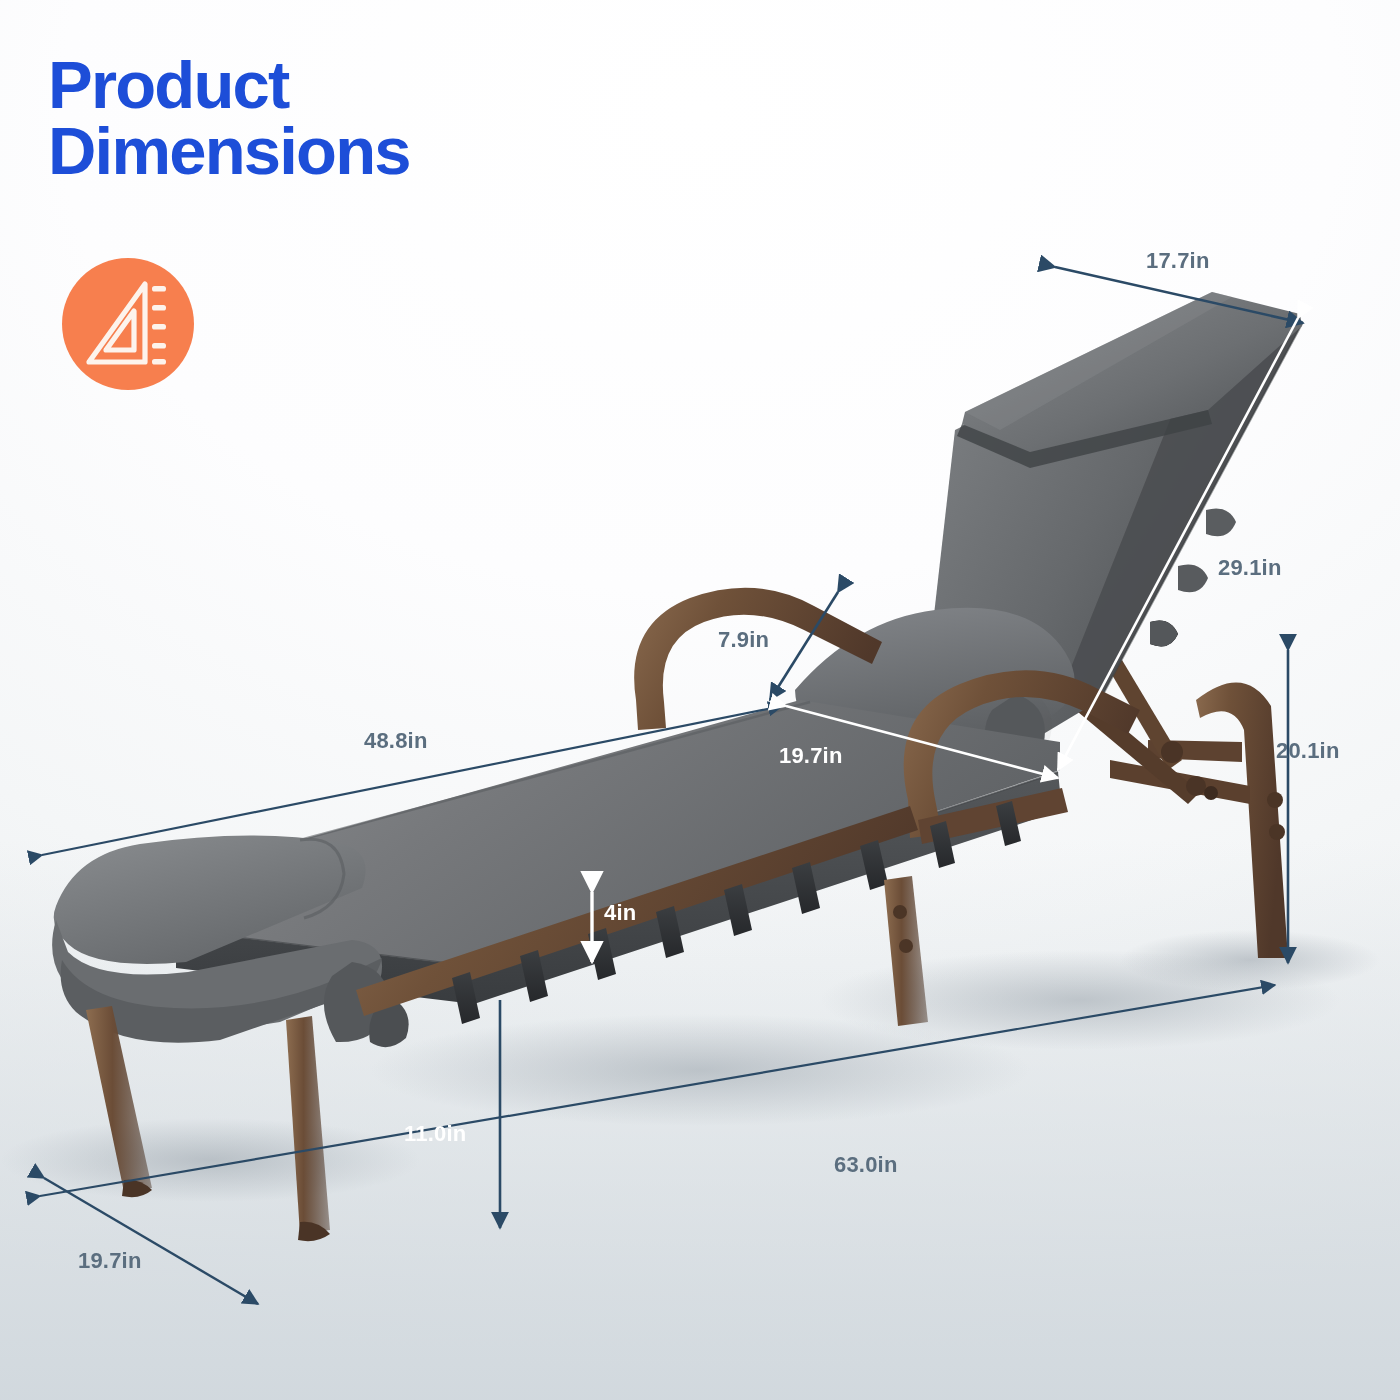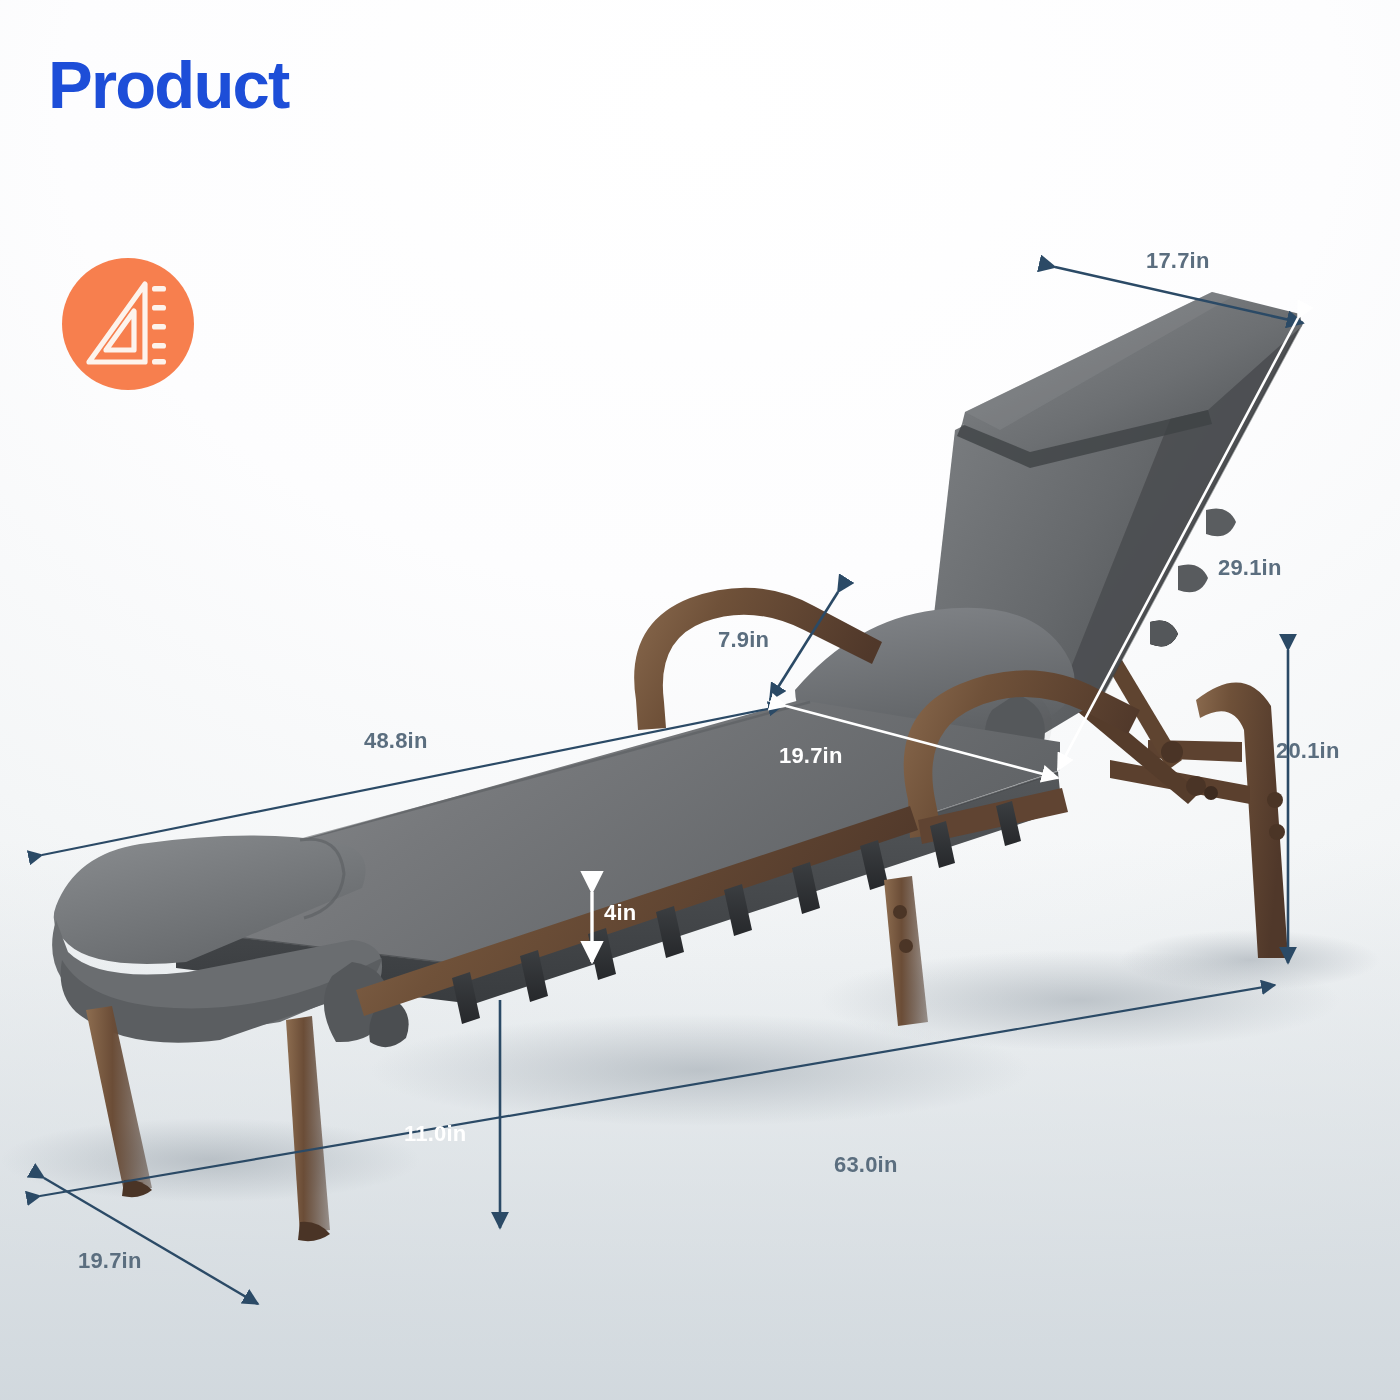--- a/index.html
+++ b/index.html
@@ -55,20 +55,21 @@
 <body>
 
 <div id="stage">
 
   <div class="backdrop"></div>
   <div class="floor-shadow"></div>
 
   <div class="header">
     <div class="title">
       <span class="l1">Product</span>
+      <span class="l2">Dimensions</span>
     </div>
   </div>
 
   <div class="icon-badge">
     <svg width="132" height="132" viewBox="0 0 132 132">
       <g fill="none" stroke="#FDF3EC" stroke-width="5.2" stroke-linejoin="round" stroke-linecap="round">
         <path d="M83 26 L83 104 L27 104 Z"></path>
         <path d="M72 53 L72 92 L44 92 Z"></path>
       </g>
       <g fill="#FDF3EC">

